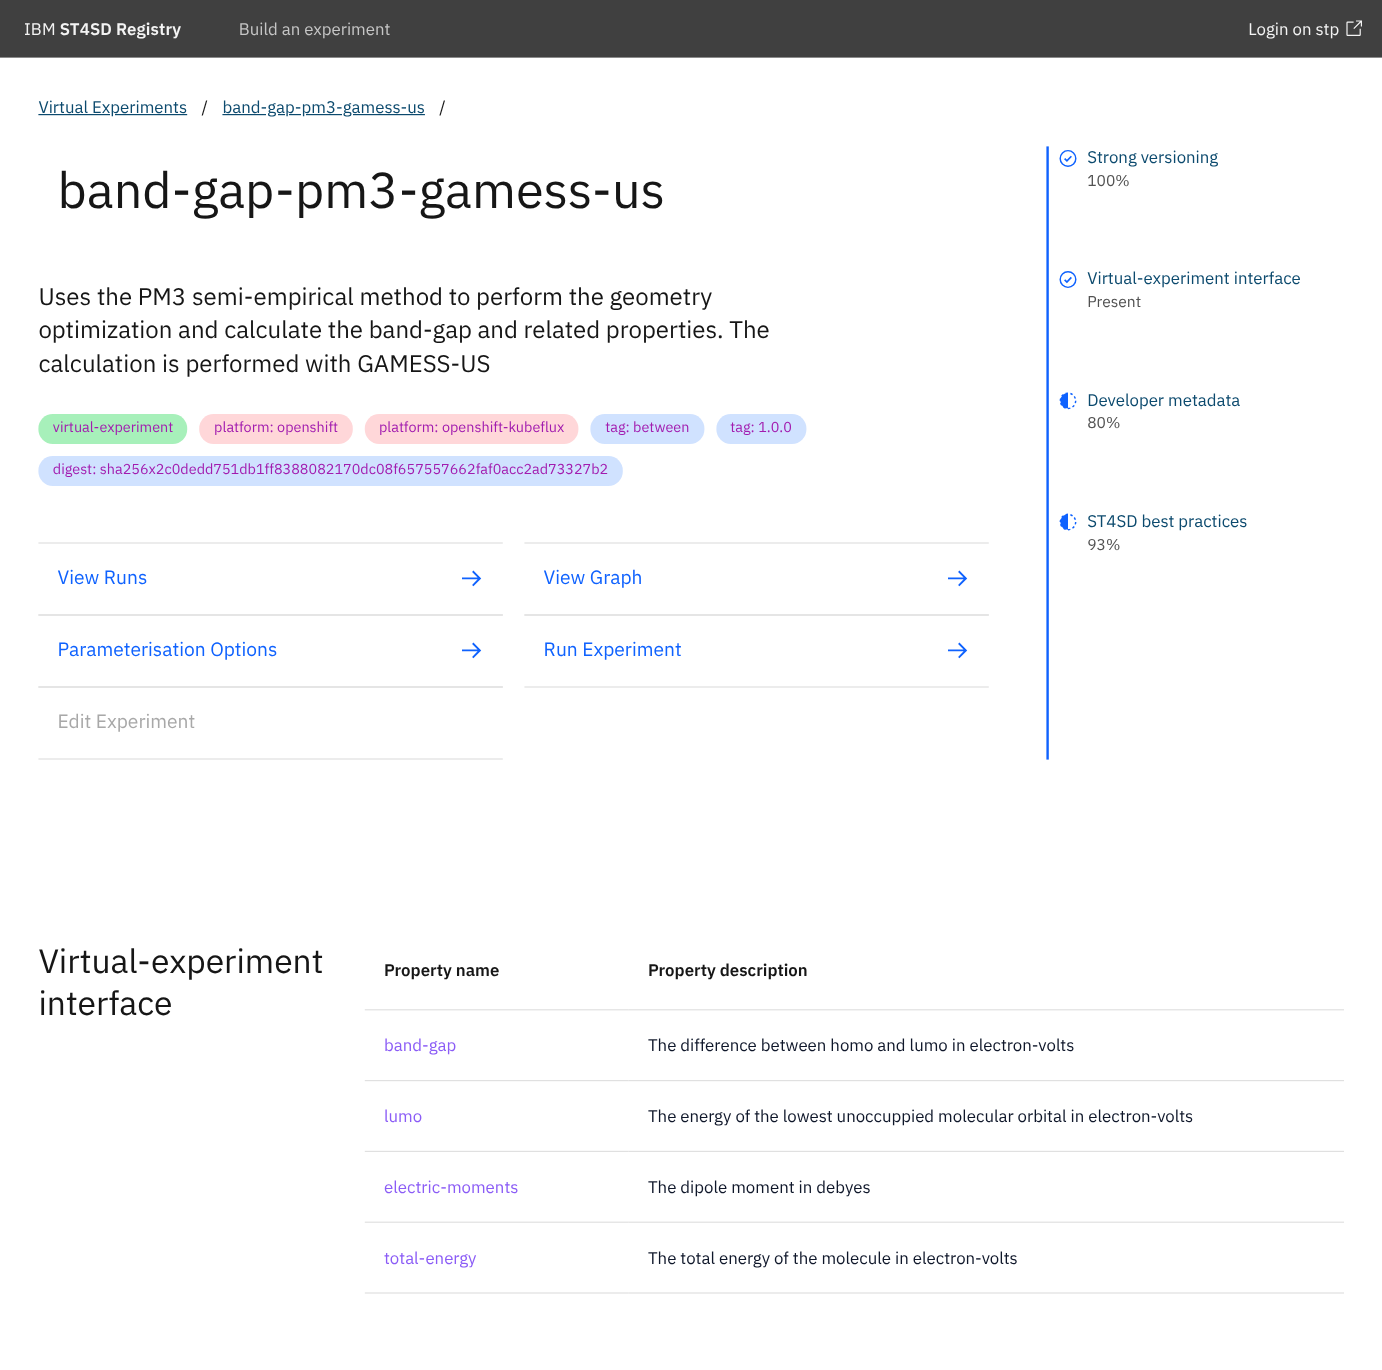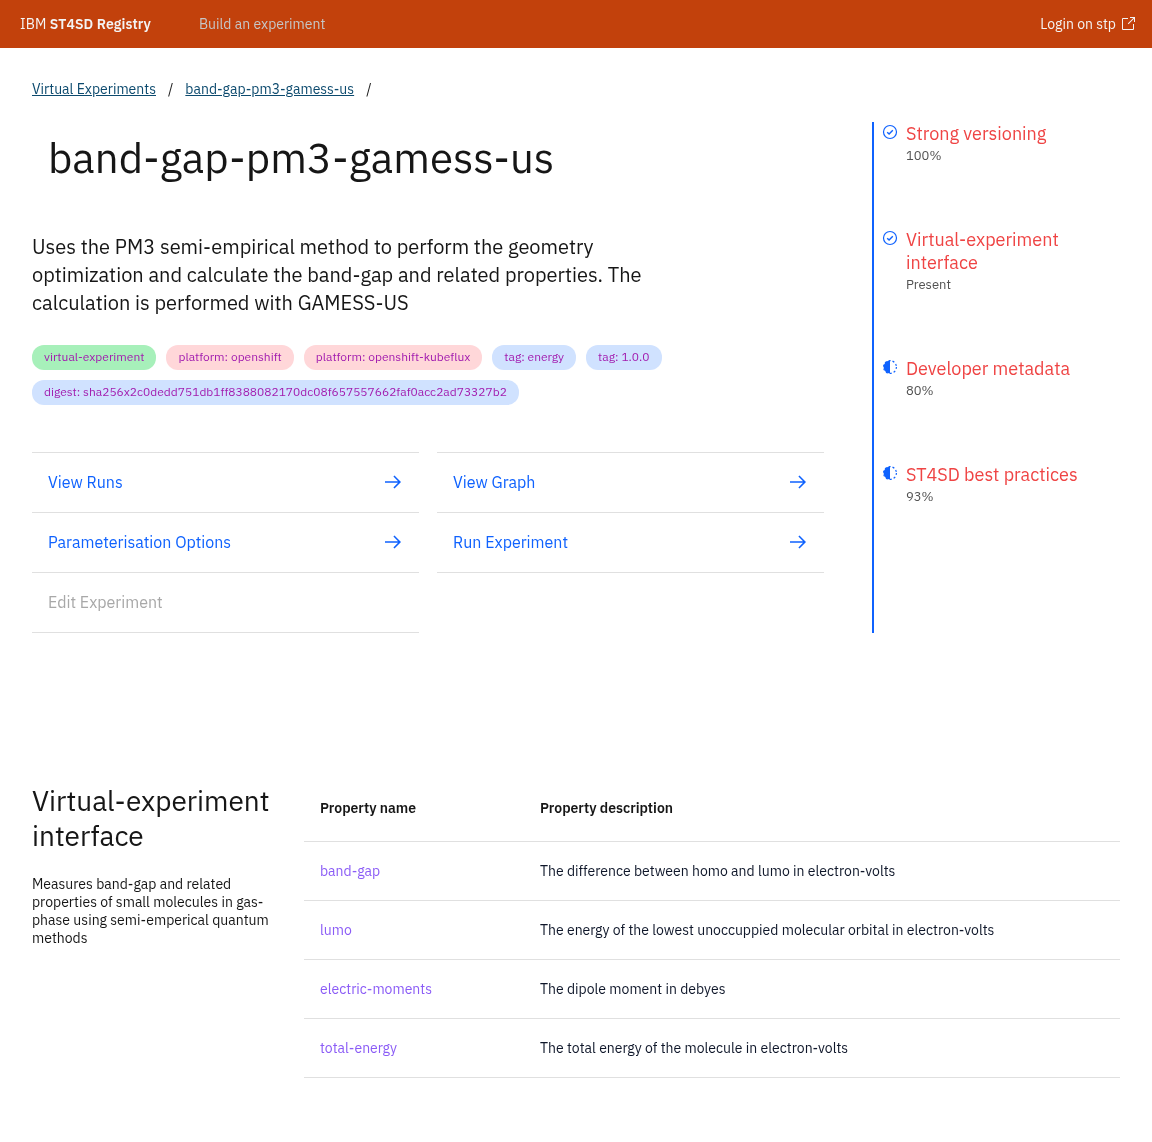--- a/index.html
+++ b/index.html
@@ -3,21 +3,21 @@
 <meta charset="utf-8">
 <style>
   * { box-sizing: border-box; margin: 0; padding: 0; }
   body {
     font-family: "IBM Plex Sans", -apple-system, BlinkMacSystemFont, "Segoe UI", Helvetica, Arial, sans-serif;
     color: #161616;
     background: #fff;
     width: 1152px;
   }
   header.top {
-    background: #c2410c;
+    background: #404040;
     color: #f4f4f4;
     height: 48px;
     display: flex;
     align-items: center;
     padding: 0 16px 0 20px;
     justify-content: space-between;
   }
   .top-left { display: flex; align-items: center; gap: 48px; }
   .brand { font-size: 14px; letter-spacing: .1px; }
   .brand b { font-weight: 600; }
@@ -64,21 +64,21 @@
     color: #0f62fe;
     font-size: 16px;
     text-decoration: none;
   }
   .action-link.disabled { color: #a8a8a8; }
   .action-link svg { width: 20px; height: 20px; fill: currentColor; }
 
   .side-item { display: flex; gap: 8px; margin-bottom: 64px; }
   .side-item:last-child { margin-bottom: 0; }
   .side-icon { width: 16px; height: 16px; flex: 0 0 auto; margin-top: 2px; }
-  .side-label { font-size: 18px; color: #ef4444; }
+  .side-label { font-size: 14px; color: #0c4a6e; }
   .side-value { font-size: 13px; color: #525252; margin-top: 2px; }
 
   .section2 { display: flex; gap: 32px; margin-top: 150px; }
   .section2-left { width: 240px; flex: 0 0 auto; }
   .section2-left h2 { font-size: 28px; font-weight: 400; line-height: 1.25; margin-bottom: 22px; }
   .section2-left p { font-size: 14px; line-height: 1.3; }
   .table-wrap { flex: 1 1 auto; }
   table { width: 100%; border-collapse: collapse; }
   th {
     text-align: left;
@@ -126,21 +126,21 @@
 
   <div class="columns">
     <div class="main-col">
       <h1 class="title">band-gap-pm3-gamess-us</h1>
       <p class="desc">Uses the PM3 semi-empirical method to perform the geometry optimization and calculate the band-gap and related properties. The calculation is performed with GAMESS-US</p>
 
       <div class="tags" id="tags">
           <span class="tag tag-green">virtual-experiment</span>
           <span class="tag tag-red">platform: openshift</span>
           <span class="tag tag-red">platform: openshift-kubeflux</span>
-          <span class="tag tag-blue">tag: energy</span>
+          <span class="tag tag-blue">tag: between</span>
           <span class="tag tag-blue">tag: 1.0.0</span>
           <span class="tag tag-blue">digest: sha256x2c0dedd751db1ff8388082170dc08f657557662faf0acc2ad73327b2</span>
         </div>
 
       <div class="actions">
         <a href="#" class="action-link">
           <span>View Runs</span>
           <svg viewBox="0 0 20 20">
               <path d="M11.5 3.5L10.4 4.6 15 9.2H2v1.6h13l-4.6 4.6 1.1 1.1L18 10z"></path>
             </svg>
@@ -209,21 +209,20 @@
             <div class="side-label">ST4SD best practices</div>
             <div class="side-value">93%</div>
           </div>
         </div>
       </aside>
   </div>
 
   <div class="section2">
     <div class="section2-left">
       <h2>Virtual-experiment interface</h2>
-      <p>Measures band-gap and related properties of small molecules in gas-phase using semi-emperical quantum methods</p>
     </div>
     <div class="table-wrap">
       <table>
         <thead>
           <tr>
             <th>Property name</th>
             <th>Property description</th>
           </tr>
         </thead>
         <tbody id="prop-rows">

